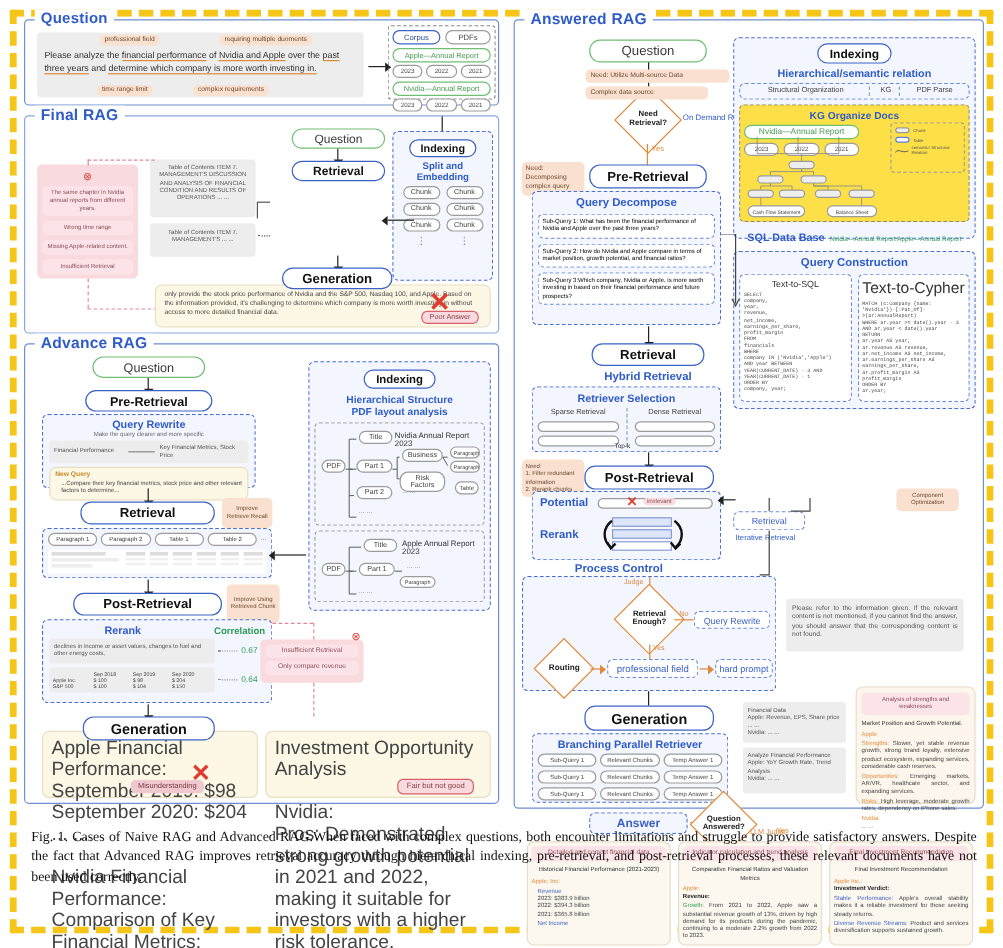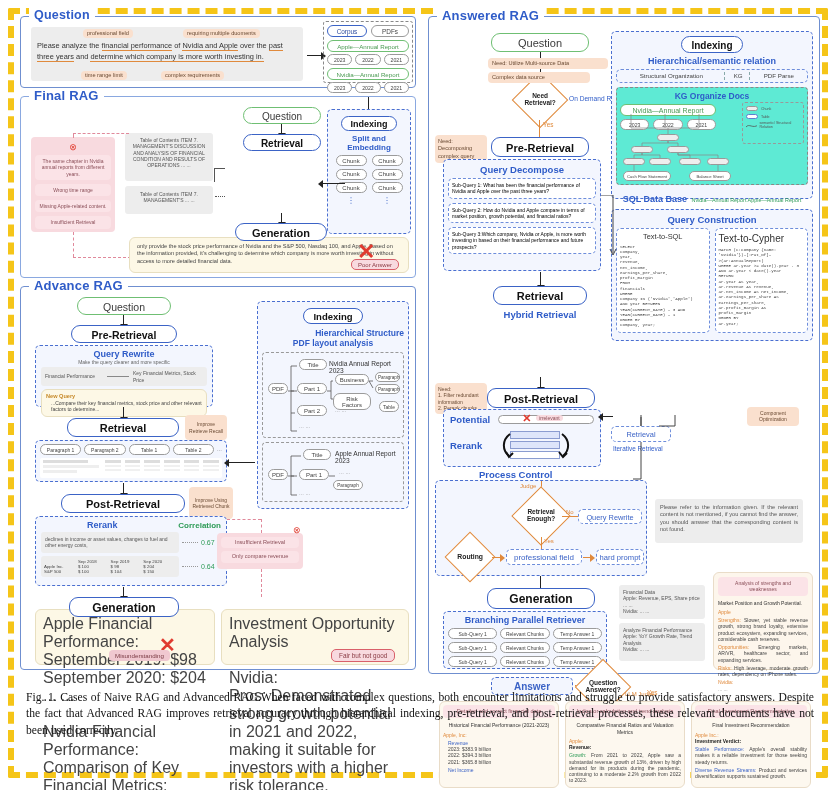--- a/index.html
+++ b/index.html
@@ -308,21 +308,21 @@
         <div class="pink-soft tiny6" style="padding:2px;text-align:center;">Insufficient Retrieval</div>
         <div class="pink-soft tiny6" style="padding:2px;margin-top:3px;text-align:center;">Only compare revenue</div>
       </div>
       <div style="position:absolute;left:272px;top:238px;color:#E03B2F;font-size:9px;">⊗</div>
       <div class="dline" style="left:206px;top:232px;width:34px;"></div>
       <div class="dlinev" style="left:240px;top:232px;height:14px;"></div>
       <div class="dlinev" style="left:240px;top:282px;height:28px;"></div>
 
       <div class="dash-blue" style="position:absolute;left:236px;top:14px;width:152px;height:208px;padding:4px;">
         <div class="rbox" style="margin:2px auto 0;width:60px;height:16px;line-height:16px;font-size:9.5px;">Indexing</div>
-        <div class="lbl" style="text-align:right;font-size:8.5px;margin-top:4px;">Hierarchical Structure</div>
+        <div class="lbl" style="text-align:center;font-size:8.5px;margin-top:4px;">Hierarchical Structure</div>
         <div class="lbl" style="text-align:center;font-size:8.5px;">PDF layout analysis</div>
 
         <div style="border:1px dashed #999;border-radius:4px;margin-top:4px;height:86px;position:relative;">
           <div class="chip" style="position:absolute;left:5px;top:30px;width:20px;font-size:6px;">PDF</div>
           <div class="chip" style="position:absolute;left:36px;top:6px;width:28px;font-size:6px;">Title</div>
           <div style="position:absolute;left:66px;top:7px;font-size:6.6px;color:#333;">Nvidia Annual Report 2023</div>
           <div class="chip" style="position:absolute;left:34px;top:30px;width:30px;font-size:6px;">Part 1</div>
           <div class="chip" style="position:absolute;left:34px;top:52px;width:30px;font-size:6px;">Part 2</div>
           <div class="chip" style="position:absolute;left:72px;top:21px;width:34px;font-size:6px;">Business</div>
           <div class="chip" style="position:absolute;left:70px;top:40px;width:38px;font-size:6px;">Risk Factors</div>
@@ -401,20 +401,37 @@
         <div class="lbl" style="text-align:center;font-size:9.5px;">Query Decompose</div>
         <div class="dash-blue-plain tiny" style="padding:3px;margin-top:3px;">Sub-Query 1: What has been the financial performance of Nvidia and Apple over the past three years?</div>
         <div class="dash-blue-plain tiny" style="padding:3px;margin-top:4px;">Sub-Query 2: How do Nvidia and Apple compare in terms of market position, growth potential, and financial ratios?</div>
         <div class="dash-blue-plain tiny" style="padding:3px;margin-top:4px;">Sub-Query 3:Which company, Nvidia or Apple, is more worth investing in based on their financial performance and future prospects?</div>
       </div>
 
       <div class="arrow-v" style="left:111px;top:255px;height:14px;"></div>
       <div class="rbox" style="position:absolute;left:64px;top:269px;width:94px;height:19px;line-height:19px;font-size:11px;">Retrieval</div>
       <div class="lbl" style="position:absolute;left:64px;top:292px;width:94px;text-align:center;font-size:9.5px;">Hybrid Retrieval</div>
 
+      <div class="dash-blue" style="position:absolute;left:14px;top:305px;width:158px;height:55px;padding:4px;">
+        <div class="lbl" style="text-align:center;font-size:9px;">Retriever Selection</div>
+        <div style="display:flex;gap:6px;margin-top:3px;">
+          <div style="flex:1;text-align:center;">
+            <div class="tiny7" style="color:#444;">Sparse Retrieval</div>
+            <div class="chip" style="height:9px;margin-top:3px;"></div>
+            <div class="chip" style="height:9px;margin-top:3px;"></div>
+          </div>
+          <div style="width:1px;border-left:1px dashed #8aa;"></div>
+          <div style="flex:1;text-align:center;">
+            <div class="tiny7" style="color:#444;">Dense Retrieval</div>
+            <div class="chip" style="height:9px;margin-top:3px;"></div>
+            <div class="chip" style="height:9px;margin-top:3px;"></div>
+          </div>
+        </div>
+        <div style="position:absolute;left:68px;bottom:1px;font-size:5.4px;color:#333;">Top-k</div>
+      </div>
 
       <div class="arrow-v" style="left:111px;top:360px;height:11px;"></div>
       <div class="peach tiny" style="position:absolute;left:6px;top:366px;width:52px;padding:3px;white-space:pre-line;">Need:
 1. Filter redundant information
 2. Rerank chunks</div>
       <div class="rbox" style="position:absolute;left:58px;top:371px;width:108px;height:20px;line-height:20px;font-size:11px;">Post-Retrieval</div>
 
       <div class="dash-blue" style="position:absolute;left:14px;top:392px;width:158px;height:58px;padding:4px 6px;">
         <div style="display:flex;align-items:center;gap:8px;">
           <div class="lbl" style="font-size:9.5px;">Potential</div>
@@ -537,21 +554,21 @@
         <div class="peach tiny6" style="position:absolute;left:-124px;top:40px;width:102px;padding:2px 4px;">Complex data source</div>
 
         <div class="rbox" style="margin:0 auto;width:62px;height:17px;line-height:17px;font-size:10px;">Indexing</div>
         <div class="lbl" style="text-align:center;font-size:9px;margin-top:3px;">Hierarchical/semantic relation</div>
         <div class="dash-blue-plain" style="display:flex;gap:3px;padding:2px;margin-top:3px;background:#F3F6FE;">
           <div class="tiny7" style="flex:2;text-align:center;border-right:1px dashed #8aa;color:#444;">Structural Organization</div>
           <div class="tiny7" style="flex:0 0 22px;text-align:center;border-right:1px dashed #8aa;color:#444;">KG</div>
           <div class="tiny7" style="flex:1;text-align:center;color:#444;">PDF Parse</div>
         </div>
 
-        <div style="border:1px dashed #888;border-radius:4px;margin-top:4px;height:98px;background:#5eead4;position:relative;padding:3px;">
+        <div style="border:1px dashed #888;border-radius:4px;margin-top:4px;height:98px;background:#fde047;position:relative;padding:3px;">
           <div class="lbl" style="text-align:center;font-size:8.5px;color:#2F5CC8;">KG Organize Docs</div>
           <div class="chip-g" style="width:96px;margin-top:3px;font-size:7px;">Nvidia—Annual Report</div>
           <div style="display:flex;gap:4px;margin-top:3px;width:96px;">
             <div class="chip" style="flex:1;">2023</div>
             <div class="chip" style="flex:1;">2022</div>
             <div class="chip" style="flex:1;">2021</div>
           </div>
 
           <div style="position:absolute;left:40px;top:46px;width:22px;height:7px;border:1px solid #999;border-radius:5px;background:#eee;"></div>
           <div style="position:absolute;left:14px;top:58px;width:22px;height:7px;border:1px solid #999;border-radius:5px;background:#eee;"></div>
@@ -609,21 +626,21 @@
     financials
 WHERE
     company IN ('Nvidia','Apple')
     AND year BETWEEN
 YEAR(CURRENT_DATE) - 3 AND
 YEAR(CURRENT_DATE) - 1
 ORDER BY
     company, year;</div>
           </div>
           <div class="dash-blue-plain" style="flex:1;padding:3px;">
-            <div class="tiny7" style="color:#333;font-size:10px;">Text-to-Cypher</div>
+            <div class="tiny7" style="text-align:center;color:#333;font-size:13px;">Text-to-Cypher</div>
             <div class="tiny mono" style="margin-top:3px;white-space:pre-line;color:#444;font-size:4.2px;">MATCH (c:Company {name:
 'Nvidia'})-[:Pat_Of]-
 &gt;(ar:AnnualReport)
 WHERE ar.year &gt;= date().year - 3
 AND ar.year &lt; date().year
 RETURN
     ar.year AS year,
     ar.revenue AS revenue,
     ar.net_income AS net_income,
     ar.earnings_per_share AS

